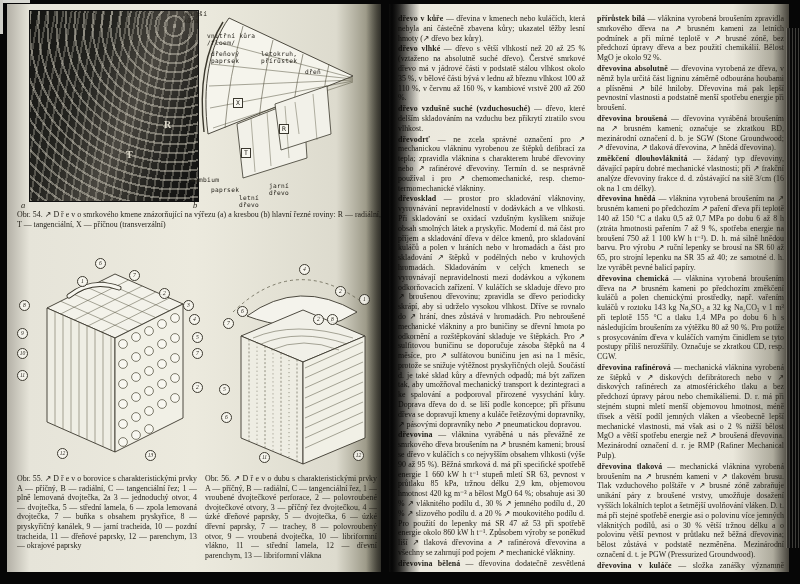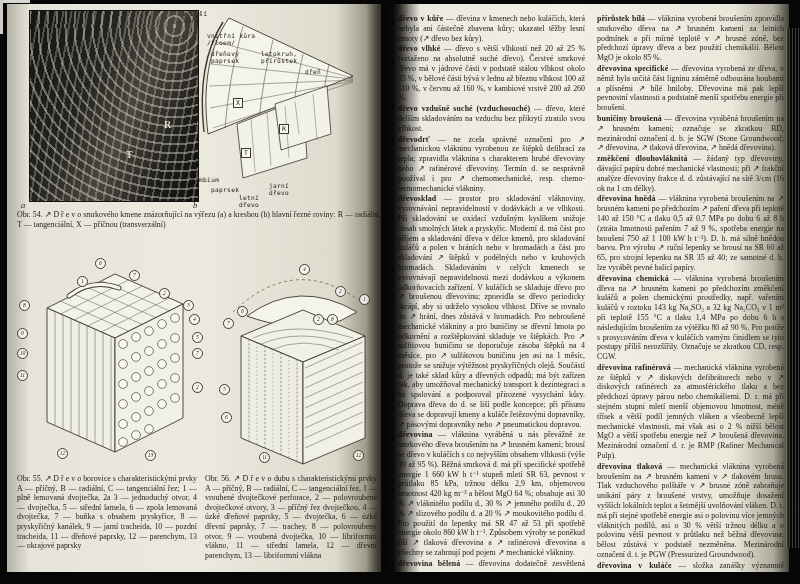--- a/index.html
+++ b/index.html
@@ -206,23 +206,23 @@
     <div class="col col1">
       <p class="entry"><b>dřevo v kůře</b><span> — dřevina v kmenech nebo kuláčích, která nebyla ani částečně zbavena kůry; ukazatel těžby lesní hmoty (↗ dřevo bez kůry).</span></p>
       <p class="entry"><b>dřevo vlhké</b><span> — dřevo s větší vlhkostí než 20 až 25 % (vztaženo na absolutně suché dřevo). Čerstvé smrkové dřevo má v jádrové části v podstatě stálou vlhkost okolo 35 %, v bělové části bývá v lednu až březnu vlhkost 100 až 110 %, v červnu až 160 %, v kambiové vrstvě 200 až 260 %.</span></p>
       <p class="entry"><b>dřevo vzdušně suché (vzduchosuché)</b><span> — dřevo, které delším skladováním na vzduchu bez přikrytí ztratilo svou vlhkost.</span></p>
       <p class="entry"><b>dřevodrť</b><span> — ne zcela správné označení pro ↗ mechanickou vlákninu vyrobenou ze štěpků defibrací za tepla; zpravidla vláknina s charakterem hrubé dřevoviny nebo ↗ rafinérové dřevoviny. Termín d. se nesprávně používal i pro ↗ chemomechanické, resp. chemo-termomechanické vlákniny.</span></p>
       <p class="entry"><b>dřevosklad</b><span> — prostor pro skladování vláknoviny, vyrovnávání nepravidelností v dodávkách a ve vlhkosti. Při skladování se oxidací vzdušným kyslíkem snižuje obsah smolných látek a pryskyřic. Moderní d. má část pro příjem a skladování dřeva v délce kmenů, pro skladování kuláčů a polen v hráních nebo v hromadách a část pro skladování ↗ štěpků v podélných nebo v kruhových hromadách. Skladováním v celých kmenech se vyrovnávají nepravidelnosti mezi dodávkou a výkonem odkorňovacích zařízení. V kuláčích se skladuje dřevo pro ↗ broušenou dřevovinu; zpravidla se dřevo periodicky skrápí, aby si udrželo vysokou vlhkost. Dříve se rovnalo do ↗ hrání, dnes zůstává v hromadách. Pro nebroušené mechanické vlákniny a pro buničiny se dřevní hmota po odkornění a rozštěpkování skladuje ve štěpkách. Pro ↗ sulfitovou buničinu se doporučuje zásoba štěpků na 4 měsíce, pro ↗ sulfátovou buničinu jen asi na 1 měsíc, protože se snižuje výtěžnost pryskyřičných olejů. Součástí d. je také sklad kůry a dřevných odpadů; má být zařízen tak, aby umožňoval mechanický transport k dezintegraci a ke spalování a podporoval přirozené vysychání kůry. Doprava dřeva do d. se liší podle koncepce; při přísunu dřeva se dopravují kmeny a kuláče řetězovými dopravníky, ↗ pásovými dopravníky nebo ↗ pneumatickou dopravou.</span></p>
       <p class="entry"><b>dřevovina</b><span> — vláknina vyráběná u nás převážně ze smrkového dřeva broušením na ↗ brusném kameni; brousí se dřevo v kuláčích s co nejvyšším obsahem vlhkosti (výše 90 až 95 %). Běžná smrková d. má při specifické spotřebě energie 1 660 kW h t⁻¹ stupeň mletí SR 63, pevnost v průtlaku 85 kPa, tržnou délku 2,9 km, objemovou hmotnost 420 kg m⁻³ a bělost MgO 64 %; obsahuje asi 30 % ↗ vláknitého podílu d., 30 % ↗ jemného podílu d., 20 % ↗ slizového podílu d. a 20 % ↗ moukovitého podílu d. Pro použití do lepenky má SR 47 až 53 při spotřebě energie okolo 860 kW h t⁻¹. Způsobem výroby se poněkud liší ↗ tlaková dřevovina a ↗ rafinérová dřevovina a všechny se zahrnují pod pojem ↗ mechanické vlákniny.</span></p>
       <p class="entry"><b>dřevovina bělená</b><span> — dřevovina dodatečně zesvětlená chemickými prostředky, nejčastěji peroxidy nebo dithioničitany.</span></p>
     </div>
     <div class="col col2">
-      <p class="entry"><b>přírůstek bílá</b><span> — vláknina vyrobená broušením zpravidla smrkového dřeva na ↗ brusném kameni za letních podmínek a při mírné teplotě v ↗ brusné zóně, bez předchozí úpravy dřeva a bez použití chemikálií. Bělost MgO je okolo 85 %.</span></p>
-      <p class="entry"><b>dřevovina specifické</b><span> — dřevovina vyrobená ze dřeva, v němž byla určitá část ligninu záměrně odbourána houbami a plísněmi ↗ bílé hniloby. Dřevovina má pak lepší pevnostní vlastnosti a podstatně menší spotřebu energie při broušení.</span></p>
-      <p class="entry"><b>buničiny broušená</b><span> — dřevovina vyráběná broušením na ↗ brusném kameni; označuje se zkratkou BD, mezinárodní označení d. b. je SGW (Stone Groundwood; ↗ dřevovina, ↗ tlaková dřevovina, ↗ hnědá dřevovina).</span></p>
+      <p class="entry"><b>přírůstek bílá</b><span> — vláknina vyrobená broušením zpravidla smrkového dřeva na ↗ brusném kameni za letních podmínek a při mírné teplotě v ↗ brusné zóně, bez předchozí úpravy dřeva a bez použití chemikálií. Bělost MgO je okolo 92 %.</span></p>
+      <p class="entry"><b>dřevovina absolutně</b><span> — dřevovina vyrobená ze dřeva, v němž byla určitá část ligninu záměrně odbourána houbami a plísněmi ↗ bílé hniloby. Dřevovina má pak lepší pevnostní vlastnosti a podstatně menší spotřebu energie při broušení.</span></p>
+      <p class="entry"><b>dřevovina broušená</b><span> — dřevovina vyráběná broušením na ↗ brusném kameni; označuje se zkratkou BD, mezinárodní označení d. b. je SGW (Stone Groundwood; ↗ dřevovina, ↗ tlaková dřevovina, ↗ hnědá dřevovina).</span></p>
       <p class="entry"><b>změkčení dlouhovláknitá</b><span> — žádaný typ dřevoviny, dávající papíru dobré mechanické vlastnosti; při ↗ frakční analýze dřevoviny frakce d. d. zůstávající na sítě 3/cm (16 ok na 1 cm délky).</span></p>
       <p class="entry"><b>dřevovina hnědá</b><span> — vláknina vyrobená broušením na ↗ brusném kameni po předchozím ↗ paření dřeva při teplotě 140 až 150 °C a tlaku 0,5 až 0,7 MPa po dobu 6 až 8 h (ztráta hmotnosti pařením 7 až 9 %, spotřeba energie na broušení 750 až 1 100 kW h t⁻¹). D. h. má silně hnědou barvu. Pro výrobu ↗ ruční lepenky se brousí na SR 60 až 65, pro strojní lepenku na SR 35 až 40; ze samotné d. h. lze vyrábět pevné balicí papíry.</span></p>
       <p class="entry"><b>dřevovina chemická</b><span> — vláknina vyrobená broušením dřeva na ↗ brusném kameni po předchozím změkčení kuláčů a polen chemickými prostředky, např. vařením kuláčů v roztoku 143 kg Na₂SO₃ a 32 kg Na₂CO₃ v 1 m³ při teplotě 155 °C a tlaku 1,4 MPa po dobu 6 h s následujícím broušením za výtěžku 80 až 90 %. Pro potíže s prosycováním dřeva v kuláčích varným činidlem se tyto postupy příliš nerozšířily. Označuje se zkratkou CD, resp. CGW.</span></p>
       <p class="entry"><b>dřevovina rafinérová</b><span> — mechanická vláknina vyrobená ze štěpků v ↗ diskových defibrátorech nebo v ↗ diskových rafinérech za atmosférického tlaku a bez předchozí úpravy párou nebo chemikáliemi. D. r. má při stejném stupni mletí menší objemovou hmotnost, méně třísek a větší podíl jemných vláken a všeobecně lepší mechanické vlastnosti, má však asi o 2 % nižší bělost MgO a větší spotřebu energie než ↗ broušená dřevovina. Mezinárodní označení d. r. je RMP (Rafiner Mechanical Pulp).</span></p>
       <p class="entry"><b>dřevovina tlaková</b><span> — mechanická vláknina vyrobená broušením na ↗ brusném kameni v ↗ tlakovém brusu. Tlak vzduchového polštáře v ↗ brusné zóně zabraňuje unikání páry z broušené vrstvy, umožňuje dosažení vyšších lokálních teplot a šetrnější uvolňování vláken. D. t. má při stejné spotřebě energie asi o polovinu více jemných vláknitých podílů, asi o 30 % větší tržnou délku a o polovinu větší pevnost v průtlaku než běžná dřevovina; bělost zůstává v podstatě nezměněna. Mezinárodní označení d. t. je PGW (Pressurized Groundwood).</span></p>
       <p class="entry"><b>dřevovina v kuláče</b><span> — složka zanášky významně ovlivňující vlastnosti papíru. Každý typ papíru vyžaduje jinou d. v p. Nejjemnější dřevovina vytváří uzavřený povrch papíru, vhodný pro autotypické reprodukce, jemná dře-</span></p>
     </div>
   </div>
 
   <div class="gutter"></div>

